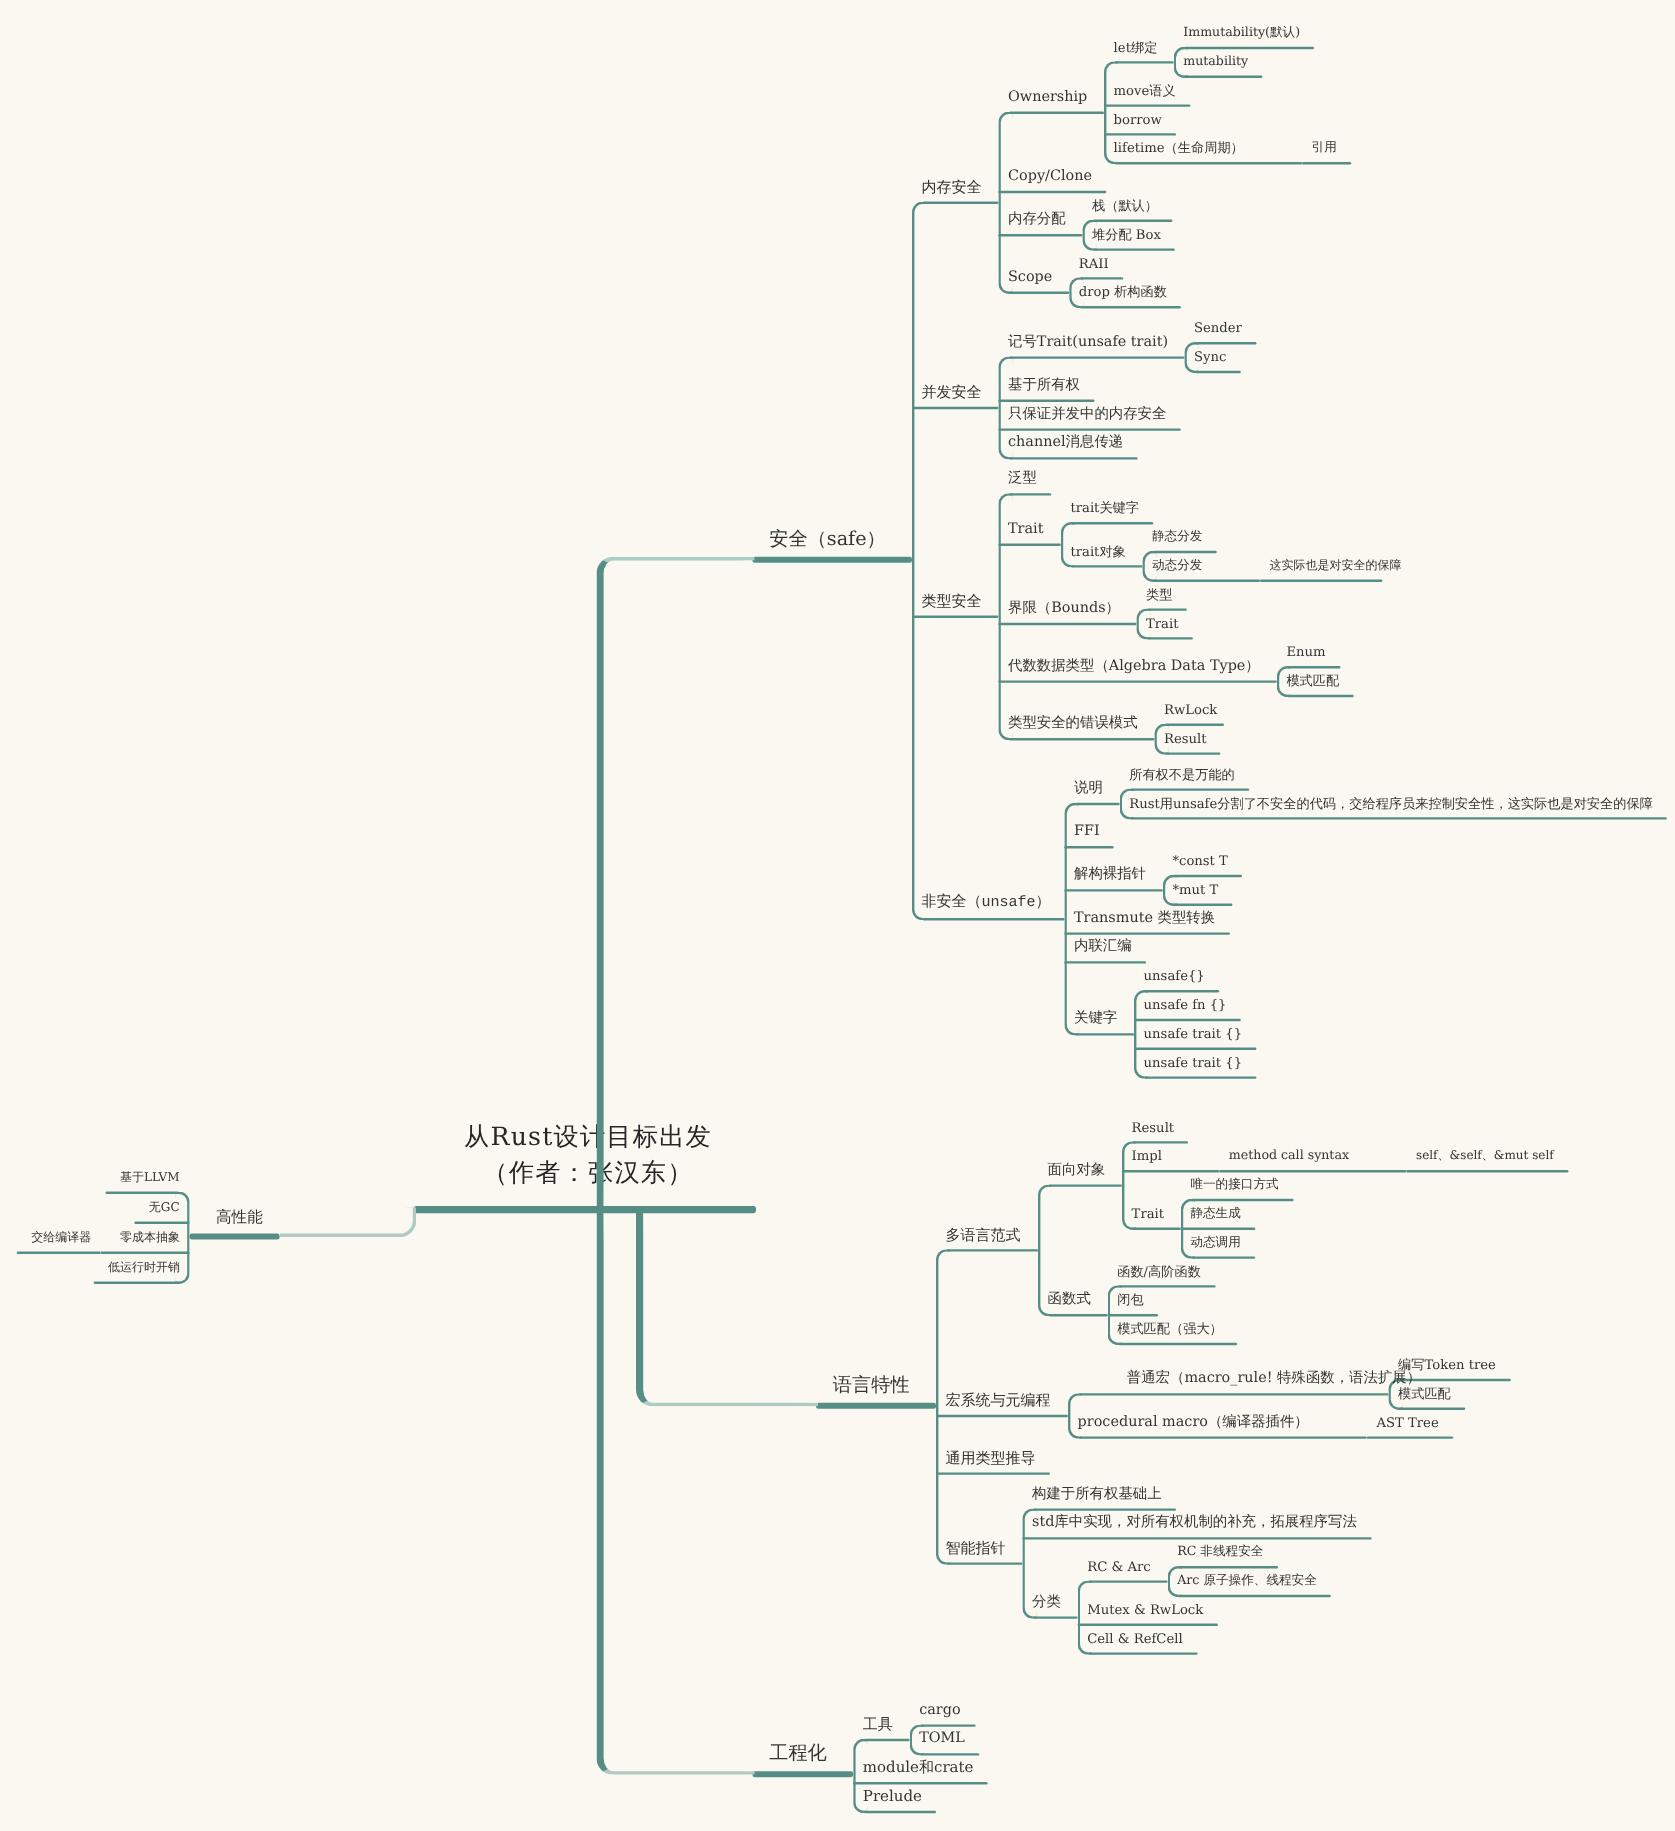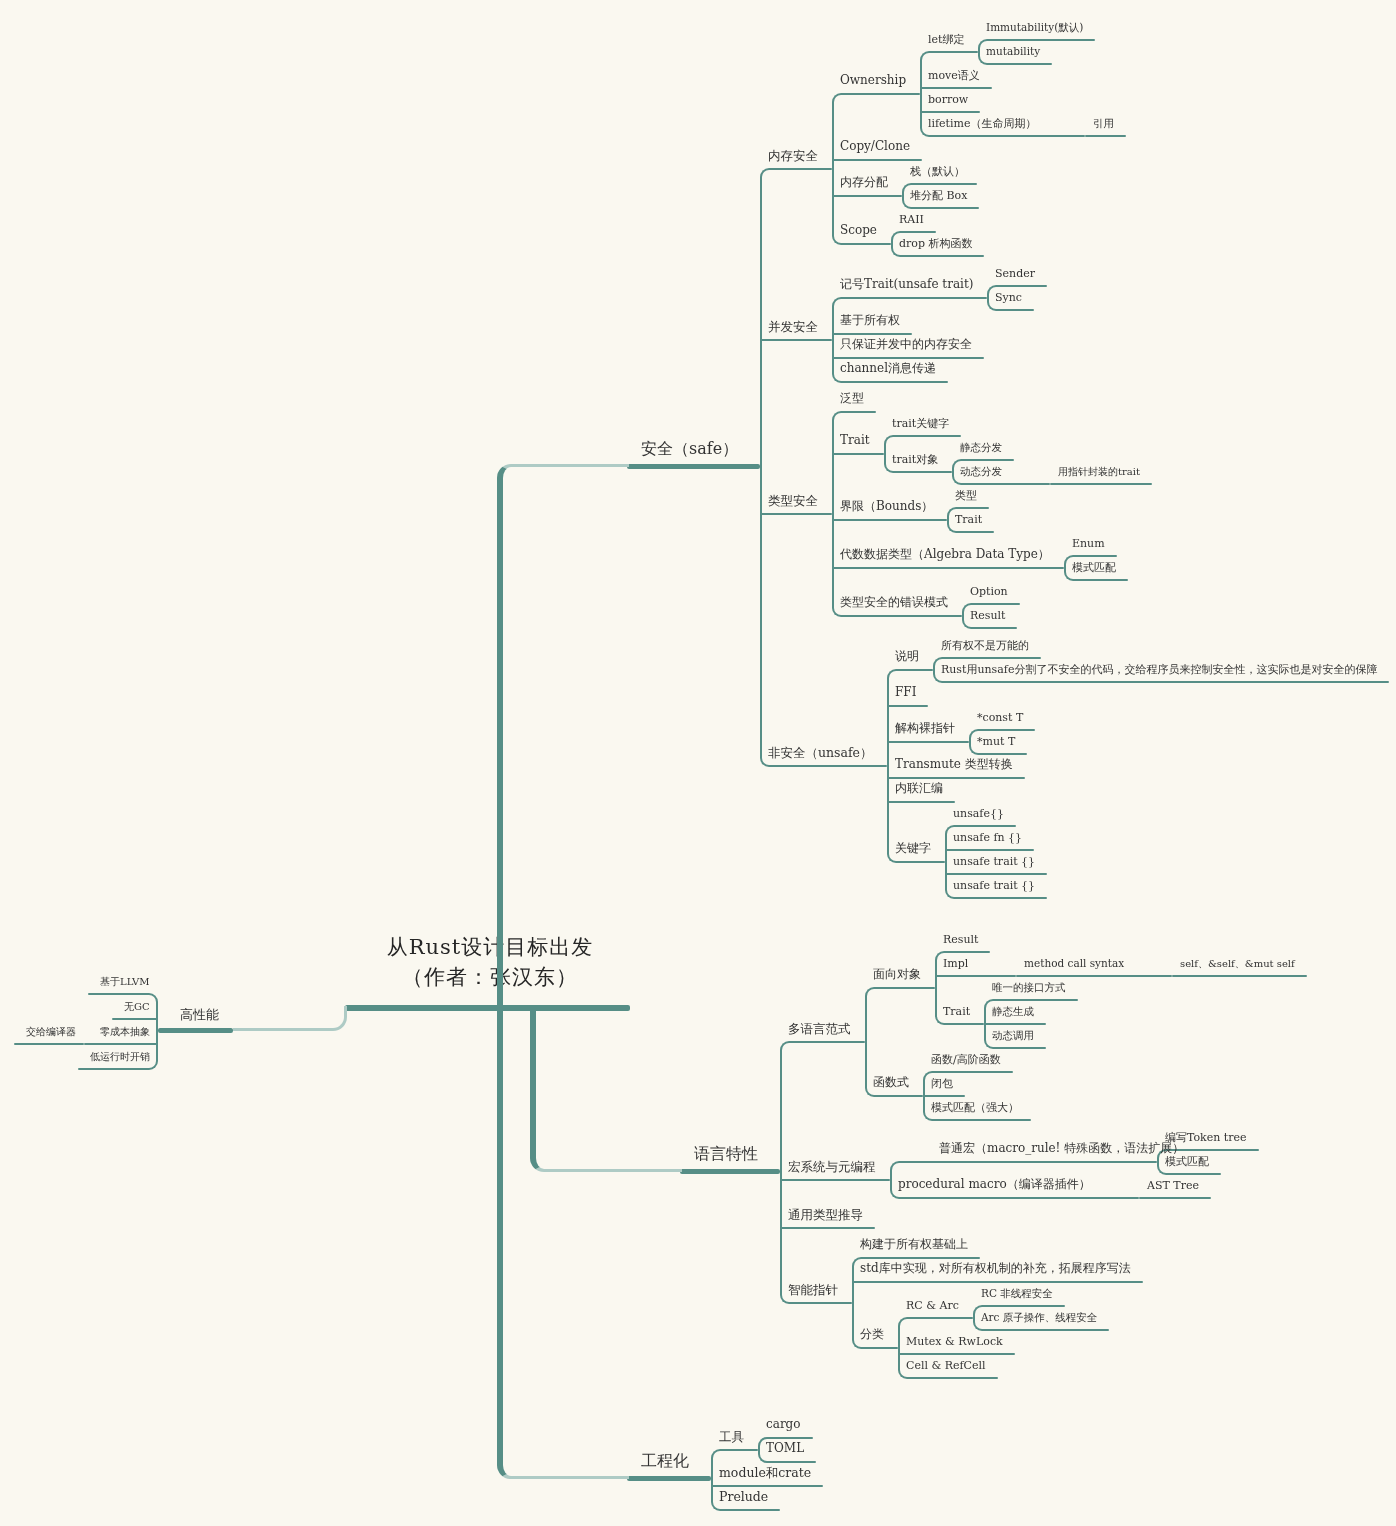--- a/index.html
+++ b/index.html
@@ -78,21 +78,21 @@
     <div class="bracket" style="top: 297px; height: 86px; width: 12px; border-top: 2px solid var(--line,#568e86); border-bottom: 2px solid var(--line,#568e86); left: 832px; border-left: 2px solid var(--line,#568e86); border-radius: 9px 0px 0px 9px;"></div>
     <div class="line" style="left: 760px; top: 339px; width: 72px; height: 2px;"></div>
     <div class="nlabel" style="left: 768px; top: 319px; font-size: 12.5px;">并发安全</div>
     <div class="line" style="left: 841px; top: 411px; width: 35px; height: 2px;"></div>
     <div class="nlabel" style="left: 840px; top: 391px; font-size: 12px;">泛型</div>
     <div class="line" style="left: 893px; top: 435px; width: 68px; height: 2px;"></div>
     <div class="nlabel" style="left: 892px; top: 417px; font-size: 11px;">trait关键字</div>
     <div class="line" style="left: 961px; top: 459px; width: 53px; height: 2px;"></div>
     <div class="nlabel" style="left: 960px; top: 441px; font-size: 10.5px;">静态分发</div>
     <div class="line" style="left: 1050px; top: 483px; width: 102px; height: 2px;"></div>
-    <div class="nlabel" style="left: 1058px; top: 466px; font-size: 10px;">用指针封装的trait</div>
+    <div class="nlabel" style="left: 1058px; top: 466px; font-size: 10px;">这实际也是对安全的保障</div>
     <div class="line" style="left: 961px; top: 483px; width: 89px; height: 2px;"></div>
     <div class="nlabel" style="left: 960px; top: 465px; font-size: 10.5px;">动态分发</div>
     <div class="bracket" style="top: 459px; height: 26px; width: 12px; border-top: 2px solid var(--line,#568e86); border-bottom: 2px solid var(--line,#568e86); left: 952px; border-left: 2px solid var(--line,#568e86); border-radius: 9px 0px 0px 9px;"></div>
     <div class="line" style="left: 893px; top: 471px; width: 59px; height: 2px;"></div>
     <div class="nlabel" style="left: 892px; top: 453px; font-size: 11px;">trait对象</div>
     <div class="bracket" style="top: 435px; height: 38px; width: 12px; border-top: 2px solid var(--line,#568e86); border-bottom: 2px solid var(--line,#568e86); left: 884px; border-left: 2px solid var(--line,#568e86); border-radius: 9px 0px 0px 9px;"></div>
     <div class="line" style="left: 832px; top: 453px; width: 52px; height: 2px;"></div>
     <div class="nlabel" style="left: 840px; top: 433px; font-size: 12px;">Trait</div>
     <div class="line" style="left: 956px; top: 507px; width: 33px; height: 2px;"></div>
     <div class="nlabel" style="left: 955px; top: 489px; font-size: 11px;">类型</div>
@@ -102,21 +102,21 @@
     <div class="line" style="left: 832px; top: 519px; width: 115px; height: 2px;"></div>
     <div class="nlabel" style="left: 840px; top: 499px; font-size: 12px;">界限（Bounds）</div>
     <div class="line" style="left: 1073px; top: 555px; width: 44px; height: 2px;"></div>
     <div class="nlabel" style="left: 1072px; top: 537px; font-size: 11px;">Enum</div>
     <div class="line" style="left: 1073px; top: 579px; width: 55px; height: 2px;"></div>
     <div class="nlabel" style="left: 1072px; top: 561px; font-size: 11px;">模式匹配</div>
     <div class="bracket" style="top: 555px; height: 26px; width: 12px; border-top: 2px solid var(--line,#568e86); border-bottom: 2px solid var(--line,#568e86); left: 1064px; border-left: 2px solid var(--line,#568e86); border-radius: 9px 0px 0px 9px;"></div>
     <div class="line" style="left: 832px; top: 567px; width: 232px; height: 2px;"></div>
     <div class="nlabel" style="left: 840px; top: 547px; font-size: 12px;">代数数据类型（Algebra Data Type）</div>
     <div class="line" style="left: 971px; top: 603px; width: 49px; height: 2px;"></div>
-    <div class="nlabel" style="left: 970px; top: 585px; font-size: 11px;">Option</div>
+    <div class="nlabel" style="left: 970px; top: 585px; font-size: 11px;">RwLock</div>
     <div class="line" style="left: 971px; top: 627px; width: 46px; height: 2px;"></div>
     <div class="nlabel" style="left: 970px; top: 609px; font-size: 11px;">Result</div>
     <div class="bracket" style="top: 603px; height: 26px; width: 12px; border-top: 2px solid var(--line,#568e86); border-bottom: 2px solid var(--line,#568e86); left: 962px; border-left: 2px solid var(--line,#568e86); border-radius: 9px 0px 0px 9px;"></div>
     <div class="line" style="left: 841px; top: 615px; width: 121px; height: 2px;"></div>
     <div class="nlabel" style="left: 840px; top: 595px; font-size: 12px;">类型安全的错误模式</div>
     <div class="bracket" style="top: 411px; height: 206px; width: 12px; border-top: 2px solid var(--line,#568e86); border-bottom: 2px solid var(--line,#568e86); left: 832px; border-left: 2px solid var(--line,#568e86); border-radius: 9px 0px 0px 9px;"></div>
     <div class="line" style="left: 760px; top: 513px; width: 72px; height: 2px;"></div>
     <div class="nlabel" style="left: 768px; top: 493px; font-size: 12.5px;">类型安全</div>
     <div class="line" style="left: 942px; top: 657px; width: 99px; height: 2px;"></div>
     <div class="nlabel" style="left: 941px; top: 639px; font-size: 11px;">所有权不是万能的</div>
@@ -144,21 +144,21 @@
     <div class="nlabel" style="left: 953px; top: 831px; font-size: 11px;">unsafe fn {}</div>
     <div class="line" style="left: 945px; top: 873px; width: 102px; height: 2px;"></div>
     <div class="nlabel" style="left: 953px; top: 855px; font-size: 11px;">unsafe trait {}</div>
     <div class="line" style="left: 954px; top: 897px; width: 93px; height: 2px;"></div>
     <div class="nlabel" style="left: 953px; top: 879px; font-size: 11px;">unsafe trait {}</div>
     <div class="bracket" style="top: 825px; height: 74px; width: 12px; border-top: 2px solid var(--line,#568e86); border-bottom: 2px solid var(--line,#568e86); left: 945px; border-left: 2px solid var(--line,#568e86); border-radius: 9px 0px 0px 9px;"></div>
     <div class="line" style="left: 896px; top: 861px; width: 49px; height: 2px;"></div>
     <div class="nlabel" style="left: 895px; top: 841px; font-size: 12px;">关键字</div>
     <div class="bracket" style="top: 669px; height: 194px; width: 12px; border-top: 2px solid var(--line,#568e86); border-bottom: 2px solid var(--line,#568e86); left: 887px; border-left: 2px solid var(--line,#568e86); border-radius: 9px 0px 0px 9px;"></div>
     <div class="line" style="left: 769px; top: 765px; width: 118px; height: 2px;"></div>
-    <div class="nlabel" style="left: 768px; top: 745px; font-size: 12.5px;">非安全（unsafe）</div>
+    <div class="nlabel" style="left: 768px; top: 745px; font-size: 12.5px; font-family: Liberation Mono, monospace;">非安全（unsafe）</div>
     <div class="bracket" style="top: 168px; height: 599px; width: 12px; border-top: 2px solid var(--line,#568e86); border-bottom: 2px solid var(--line,#568e86); left: 760px; border-left: 2px solid var(--line,#568e86); border-radius: 9px 0px 0px 9px;"></div>
     <div class="line" style="left: 627px; top: 464px; width: 133px; height: 5px;"></div>
     <div class="nlabel" style="left: 641px; top: 439px; font-size: 16px;">安全（safe）</div>
     <div class="line" style="left: 88px; top: 993px; width: 61px; height: 2px;"></div>
     <div class="nlabel" style="left: 100px; top: 976px; font-size: 10px;">基于LLVM</div>
     <div class="line" style="left: 112px; top: 1018px; width: 46px; height: 2px;"></div>
     <div class="nlabel" style="left: 124px; top: 1001px; font-size: 10px;">无GC</div>
     <div class="line" style="left: 14px; top: 1043px; width: 70px; height: 2px;"></div>
     <div class="nlabel" style="left: 26px; top: 1026px; font-size: 10px;">交给编译器</div>
     <div class="line" style="left: 84px; top: 1043px; width: 74px; height: 2px;"></div>

